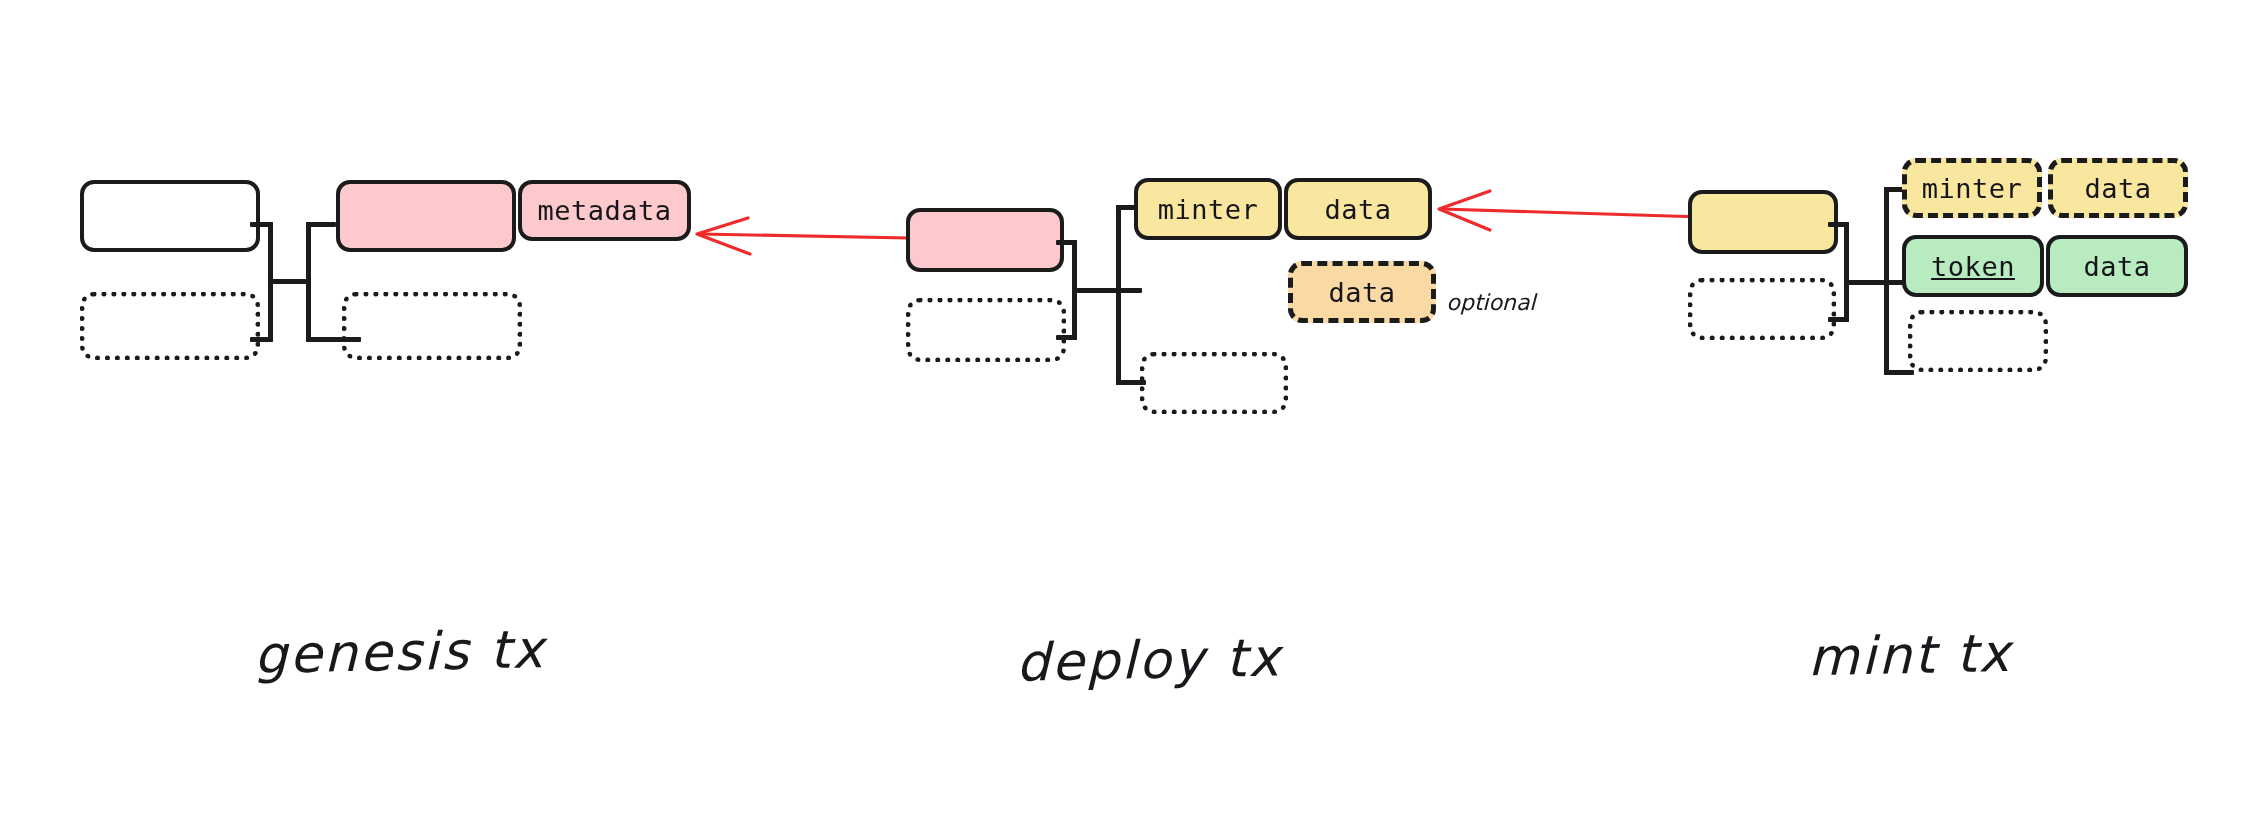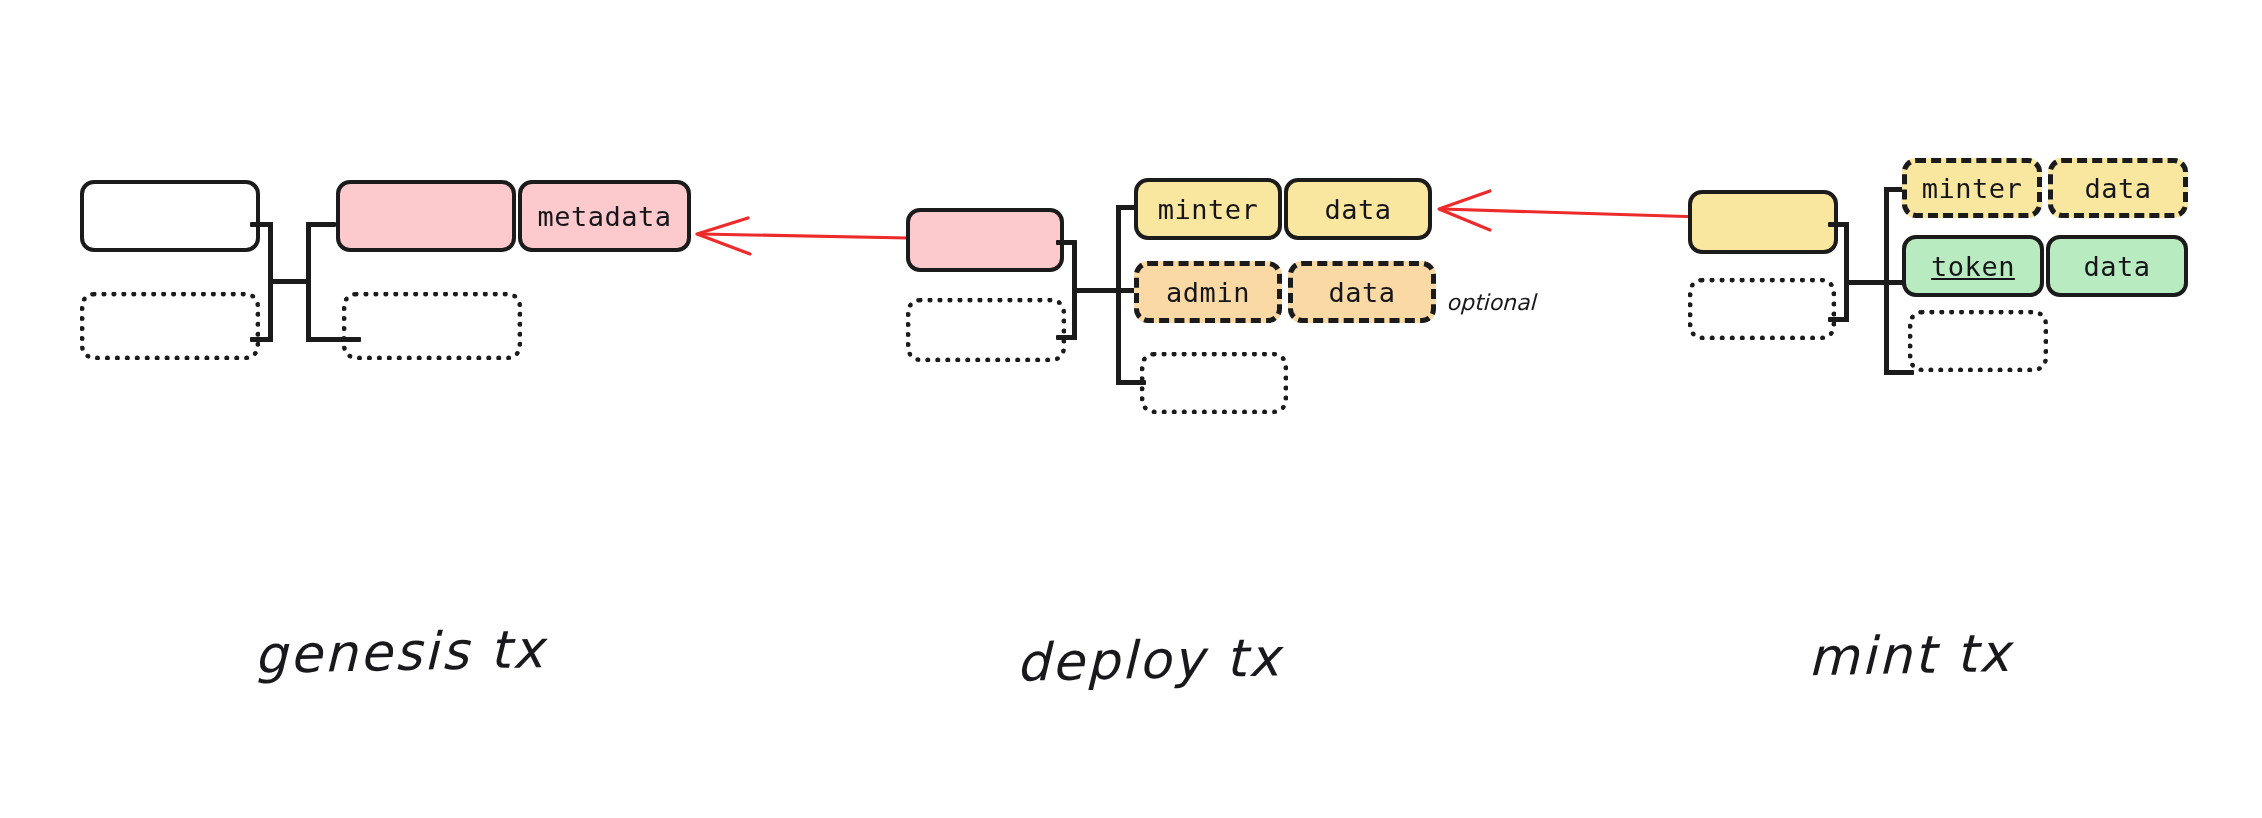--- a/index.html
+++ b/index.html
@@ -94,21 +94,21 @@
   <div class="bar h" style="left:250px; top:337px; width:23px;"></div>
 
   <div class="bar h" style="left:268px; top:279px; width:42px;"></div>
 
   <div class="bar v" style="left:306px; top:222px; height:120px;"></div>
   <div class="bar h" style="left:306px; top:222px; width:30px;"></div>
   <div class="bar h" style="left:306px; top:337px; width:55px;"></div>
 
   <div class="node solid fill-pink" style="left:336px; top:180px; width:180px; height:72px;"></div>
 
-  <div class="node solid fill-pink" style="left:518px; top:180px; width:173px; height:72px;">metadata</div>
+  <div class="node solid fill-pink" style="left:518px; top:180px; width:173px; height:61px;">metadata</div>
 
   <div class="node dotted fill-none" style="left:342px; top:292px; width:180px; height:68px;"></div>
 
   <div class="caption" style="left:258px; top:622px;">genesis tx</div>
 
   <svg class="arrow-svg" style="left:690px; top:210px; width:220px; height:60px;" viewBox="0 0 220 60">
     <line x1="218" y1="28" x2="10" y2="24" stroke="#ed2b2b" stroke-width="3.2" stroke-linecap="round"></line>
     <polyline points="58,8 7,24 60,44" fill="none" stroke="#ed2b2b" stroke-width="3.2" stroke-linecap="round" stroke-linejoin="round"></polyline>
   </svg>
 
@@ -123,21 +123,20 @@
   <div class="bar h" style="left:1072px; top:288px; width:48px;"></div>
 
   <div class="bar v" style="left:1116px; top:205px; height:180px;"></div>
   <div class="bar h" style="left:1116px; top:205px; width:26px;"></div>
   <div class="bar h" style="left:1116px; top:288px; width:26px;"></div>
   <div class="bar h" style="left:1116px; top:380px; width:30px;"></div>
 
   <div class="node solid fill-yellow" style="left:1134px; top:178px; width:148px; height:62px;">minter</div>
   <div class="node solid fill-yellow" style="left:1284px; top:178px; width:148px; height:62px;">data</div>
 
-  <div class="node dashed fill-orange" style="left:1134px; top:261px; width:148px; height:62px;">admin</div>
   <div class="node dashed fill-orange" style="left:1288px; top:261px; width:148px; height:62px;">data</div>
   <div class="optional-label" style="left:1448px; top:290px;">optional</div>
 
   <div class="node dotted fill-none" style="left:1140px; top:352px; width:148px; height:62px;"></div>
 
   <div class="caption" style="left:1020px; top:630px;">deploy tx</div>
 
   <svg class="arrow-svg" style="left:1432px; top:185px; width:272px; height:60px;" viewBox="0 0 272 60">
     <line x1="270" y1="32" x2="10" y2="24" stroke="#ed2b2b" stroke-width="3.2" stroke-linecap="round"></line>
     <polyline points="58,6 7,24 58,45" fill="none" stroke="#ed2b2b" stroke-width="3.2" stroke-linecap="round" stroke-linejoin="round"></polyline>

